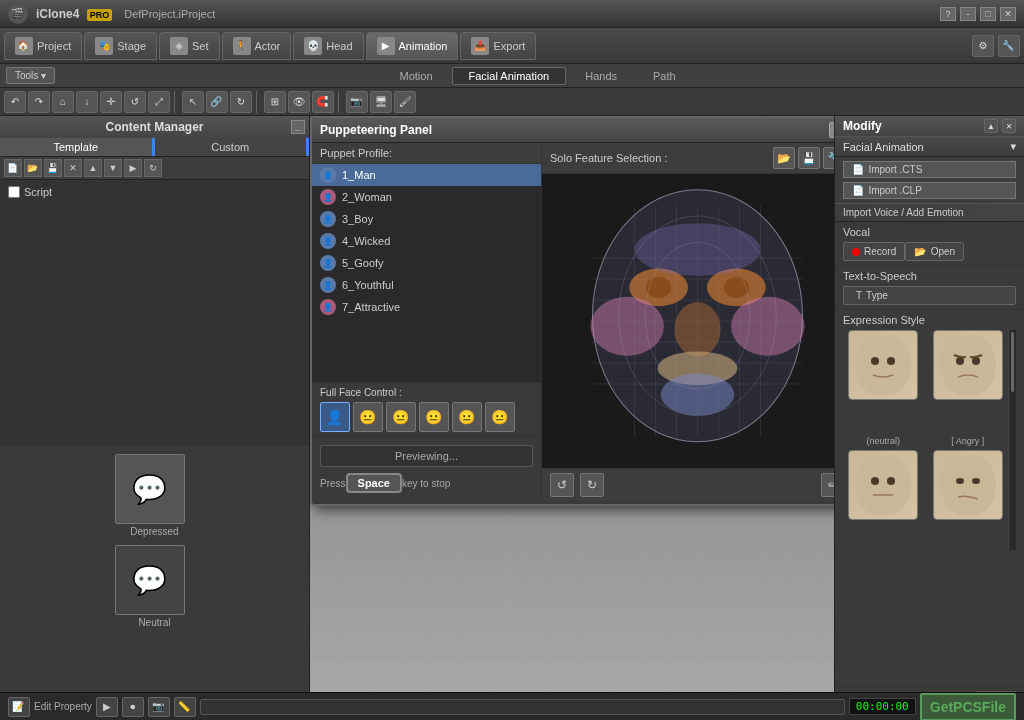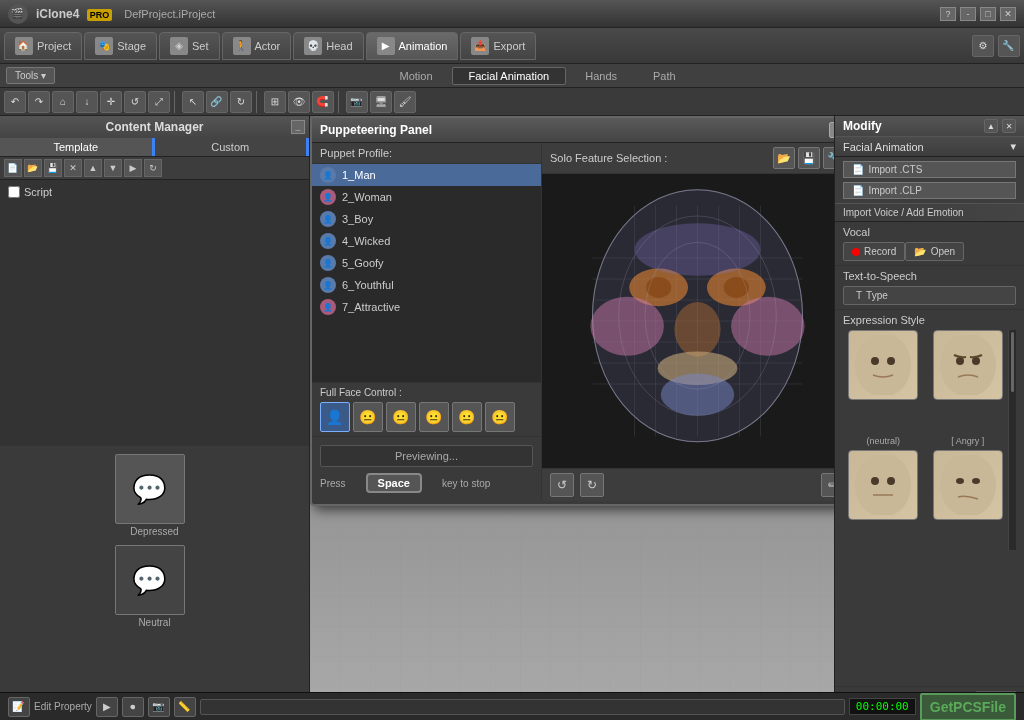--- a/index.html
+++ b/index.html
@@ -100,21 +100,21 @@
     .profile-icon { width: 16px; height: 16px; border-radius: 50%; background: #888; display: flex; align-items: center; justify-content: center; font-size: 8px; flex-shrink: 0; }
     .profile-icon.male { background: #5a7aaa; }
     .profile-icon.female { background: #aa5a7a; }
     .full-face-section { padding: 4px 8px; background: #3a3a3a; border-top: 1px solid #333; }
     .full-face-label { color: #ccc; font-size: 10px; margin-bottom: 4px; }
     .face-thumbnails { display: flex; gap: 3px; }
     .face-thumb { width: 30px; height: 30px; background: #555; border: 1px solid #777; border-radius: 2px; display: flex; align-items: center; justify-content: center; font-size: 14px; cursor: pointer; }
     .face-thumb.active { border-color: #7aafff; background: #3a5a8a; }
     .previewing-section { padding: 8px; background: #3a3a3a; border-top: 1px solid #333; }
     .previewing-bar { background: #333; border: 1px solid #555; border-radius: 2px; padding: 4px 8px; color: #aaa; font-size: 11px; text-align: center; }
-    .press-space { display: flex; align-items: center; gap: 20px; margin-top: 6px; font-size: 10px; color: #aaa; }
+    .press-space { display: flex; align-items: center; gap: 0; margin-top: 6px; font-size: 10px; color: #aaa; }
     .space-key { background: #555; border: 2px solid #888; border-radius: 4px; padding: 2px 10px; color: #fff; font-size: 11px; font-weight: bold; }
     .puppet-right { flex: 1; display: flex; flex-direction: column; }
     .solo-feature-header { display: flex; align-items: center; justify-content: space-between; padding: 4px 8px; background: #3d3d3d; border-bottom: 1px solid #333; }
     .solo-feature-label { color: #ccc; font-size: 11px; }
     .solo-feature-icons { display: flex; gap: 3px; }
     .sf-icon-btn { width: 22px; height: 22px; background: #555; border: 1px solid #777; display: flex; align-items: center; justify-content: center; font-size: 11px; cursor: pointer; color: #ccc; border-radius: 2px; }
     .face-mesh-view { flex: 1; background: #1a1a1a; position: relative; overflow: hidden; }
     .puppet-bottom-controls { display: flex; align-items: center; padding: 4px 8px; background: #3d3d3d; border-top: 1px solid #333; gap: 6px; }
     .puppet-ctrl-btn { width: 24px; height: 24px; background: #555; border: 1px solid #777; display: flex; align-items: center; justify-content: center; font-size: 12px; cursor: pointer; color: #ccc; border-radius: 2px; }
     .puppet-erase-btn { width: 24px; height: 24px; background: #555; border: 1px solid #777; display: flex; align-items: center; justify-content: center; font-size: 12px; cursor: pointer; color: #ccc; border-radius: 2px; margin-left: auto; }

